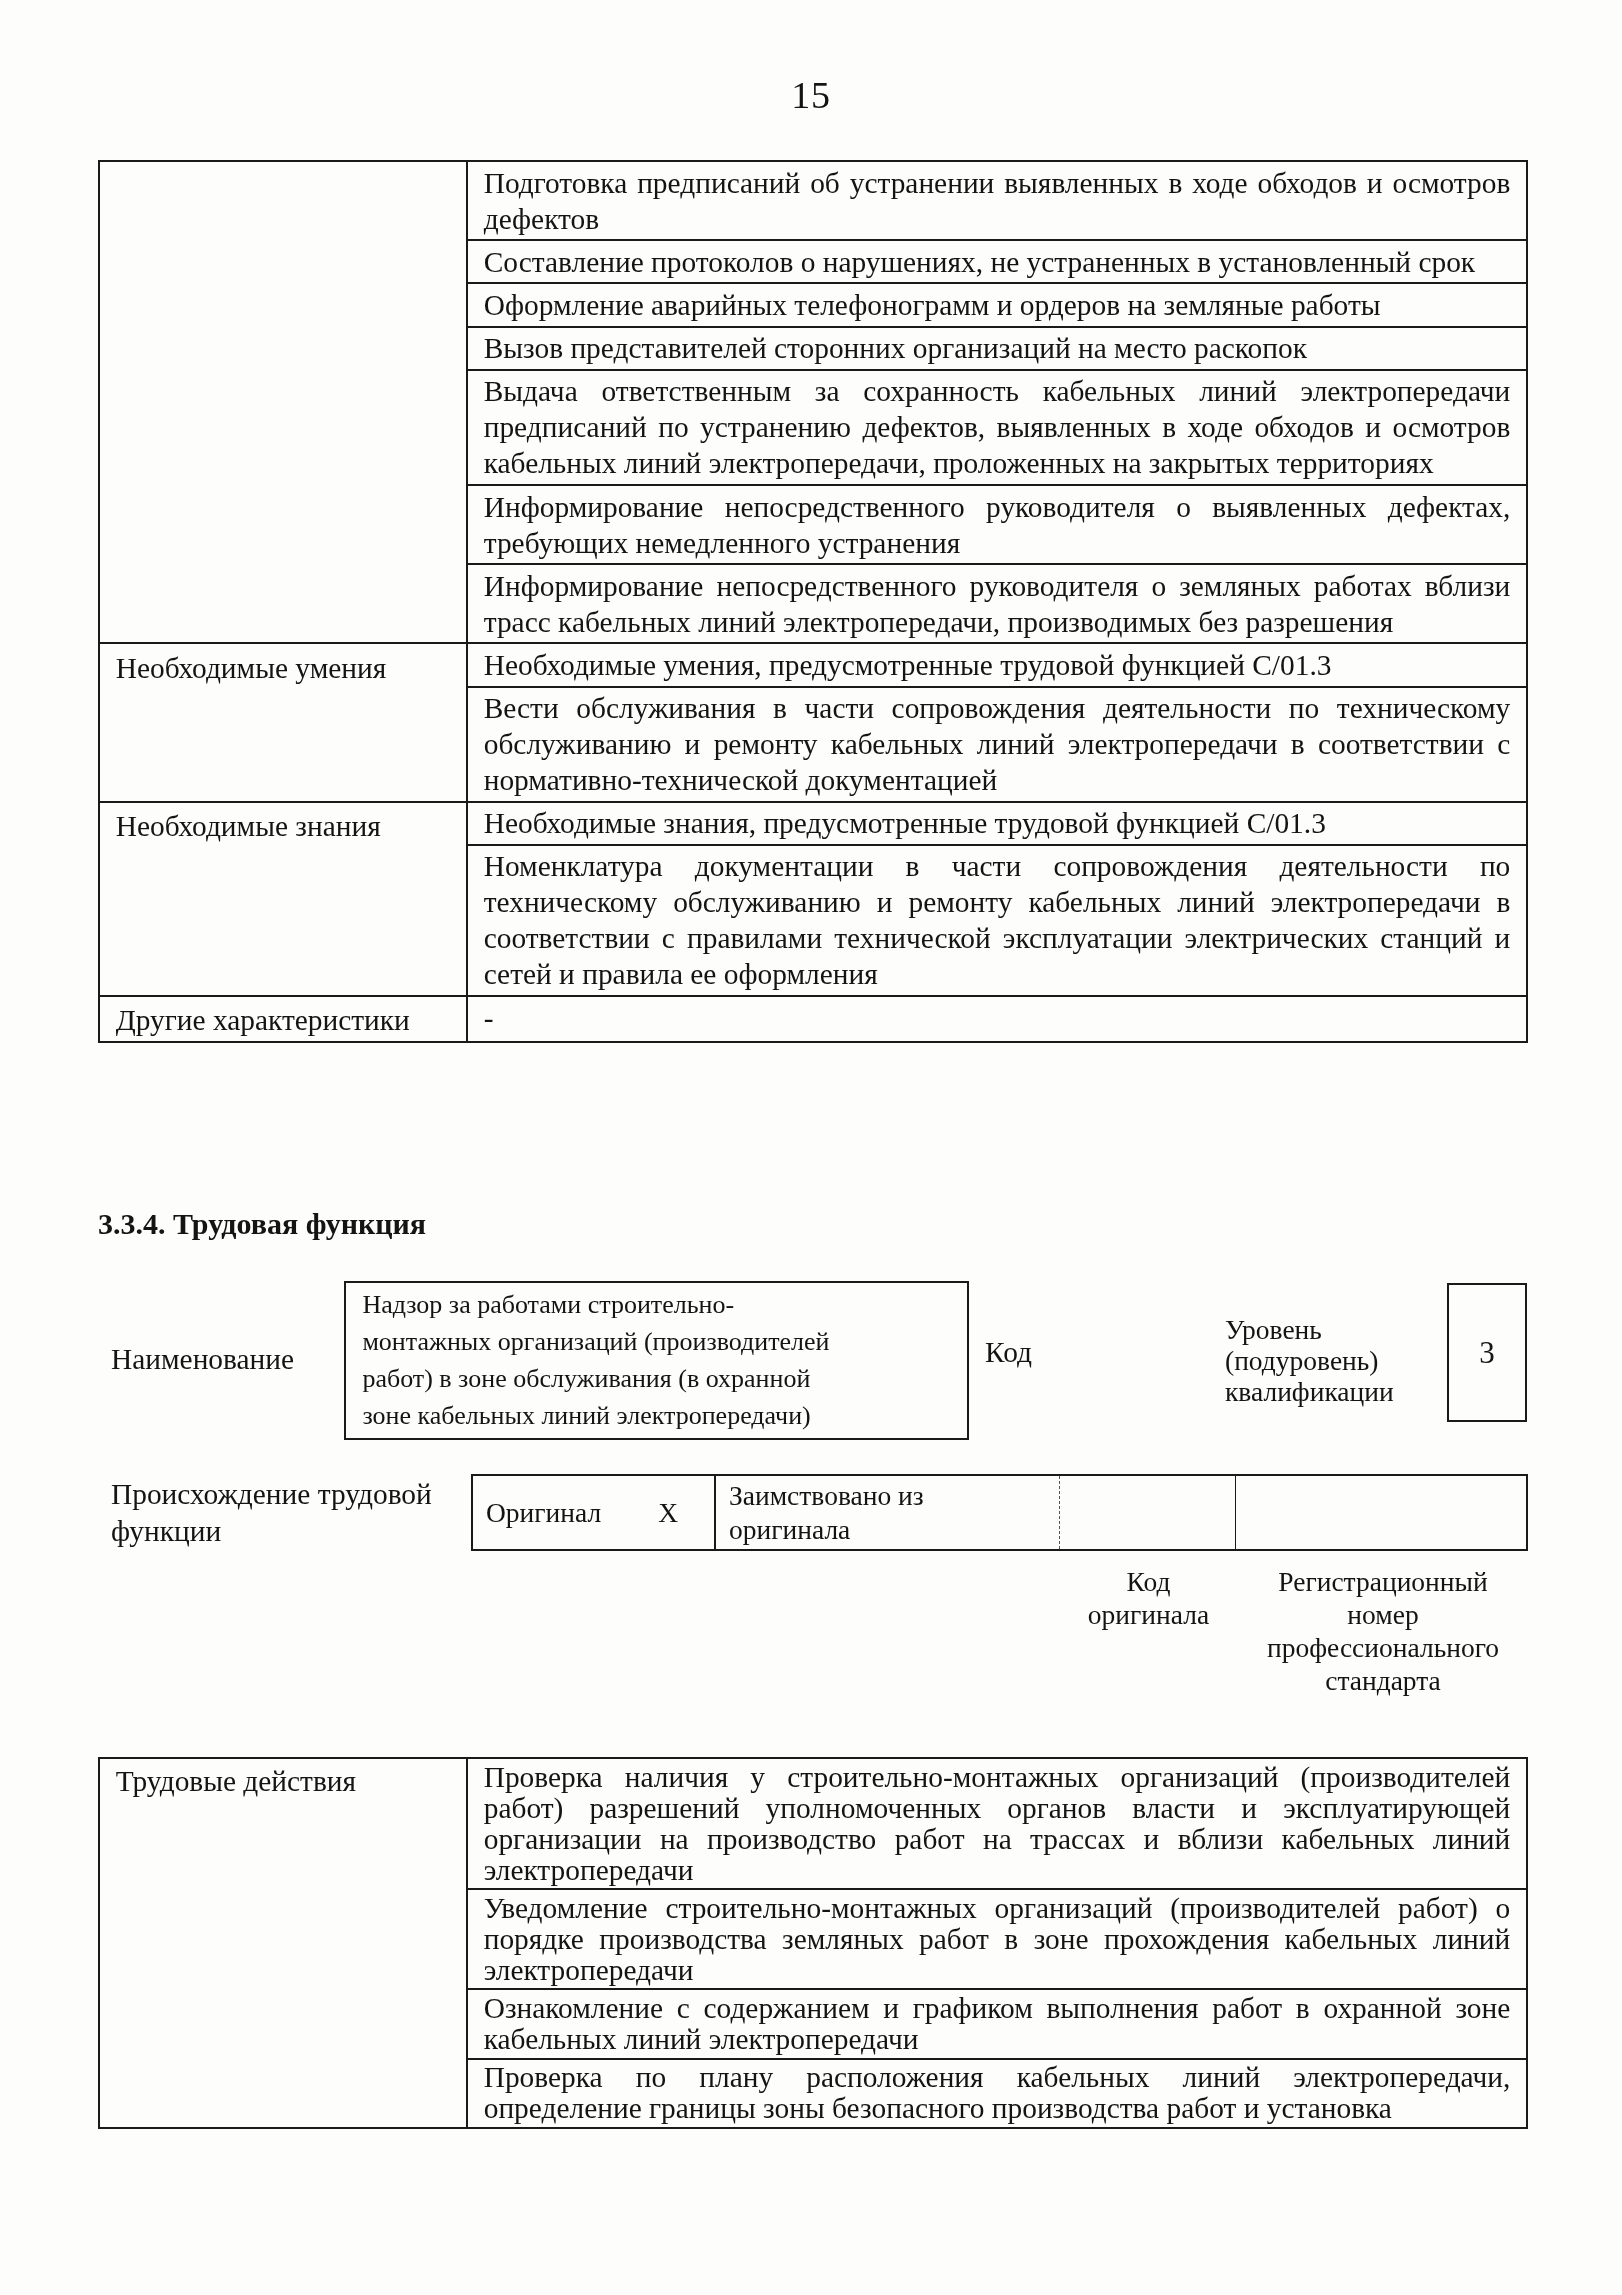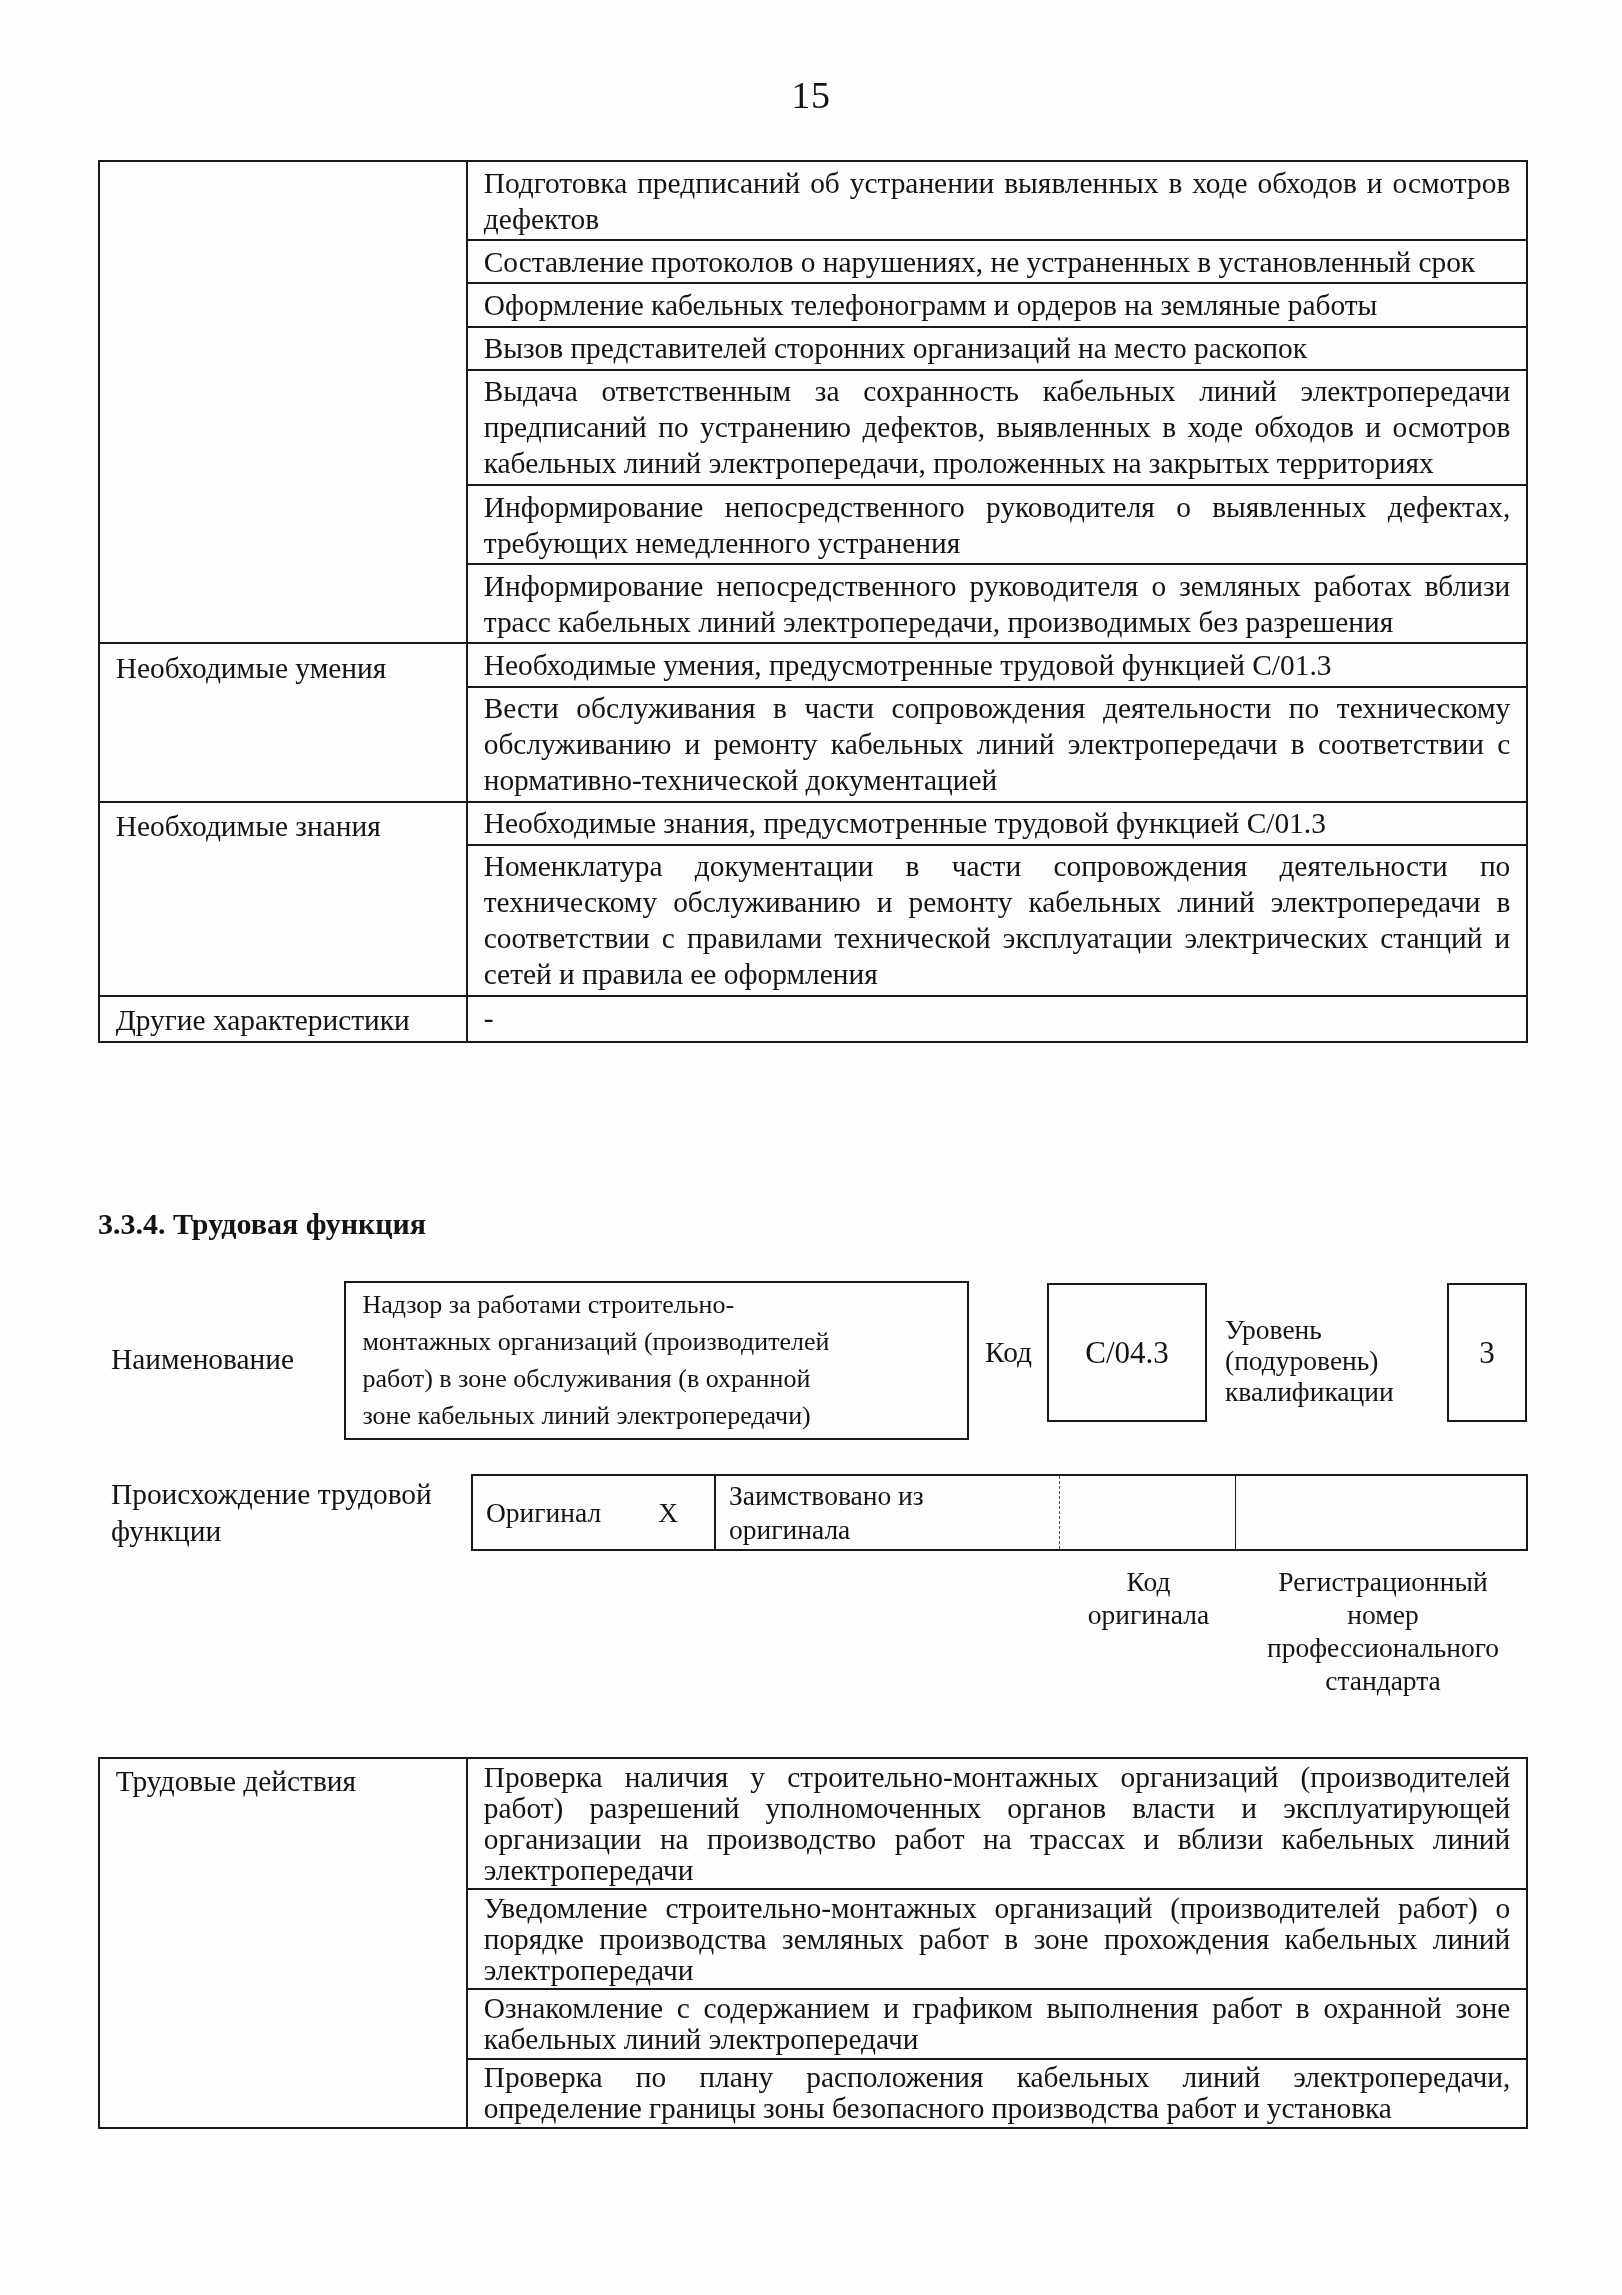--- a/index.html
+++ b/index.html
@@ -109,21 +109,21 @@
       </colgroup>
     <tbody>
       <tr>
         <td class="lbl" rowspan="7"></td>
         <td class="val">Подготовка предписаний об устранении выявленных в ходе обходов и осмотров дефектов</td>
       </tr>
       <tr>
         <td class="val">Составление протоколов о нарушениях, не устраненных в установленный срок</td>
       </tr>
       <tr>
-        <td class="val">Оформление кабельных телефонограмм и ордеров на земляные работы</td>
+        <td class="val">Оформление аварийных телефонограмм и ордеров на земляные работы</td>
       </tr>
       <tr>
         <td class="val">Вызов представителей сторонних организаций на место раскопок</td>
       </tr>
       <tr>
         <td class="val">Выдача ответственным за сохранность кабельных линий электропередачи предписаний по устранению дефектов, выявленных в ходе обходов и осмотров кабельных линий электропередачи, проложенных на закрытых территориях</td>
       </tr>
       <tr>
         <td class="val">Информирование непосредственного руководителя о выявленных дефектах, требующих немедленного устранения</td>
       </tr>
@@ -152,21 +152,20 @@
   </table>
 
   <h3 class="section-heading">3.3.4. Трудовая функция</h3>
 
   <div class="name-label">Наименование</div>
   <div class="name-box">Надзор за работами строительно-
 монтажных организаций (производителей
 работ) в зоне обслуживания (в охранной
 зоне кабельных линий электропередачи)</div>
   <div class="code-label">Код</div>
-  <div class="code-box">С/04.3</div>
   <div class="level-label">Уровень
 (подуровень)
 квалификации</div>
   <div class="level-box">3</div>
 
   <div class="origin-label">Происхождение трудовой
 функции</div>
   <div class="origin-table">
     <div class="origin-cell origin-cell-original">
       <span>Оригинал</span>

